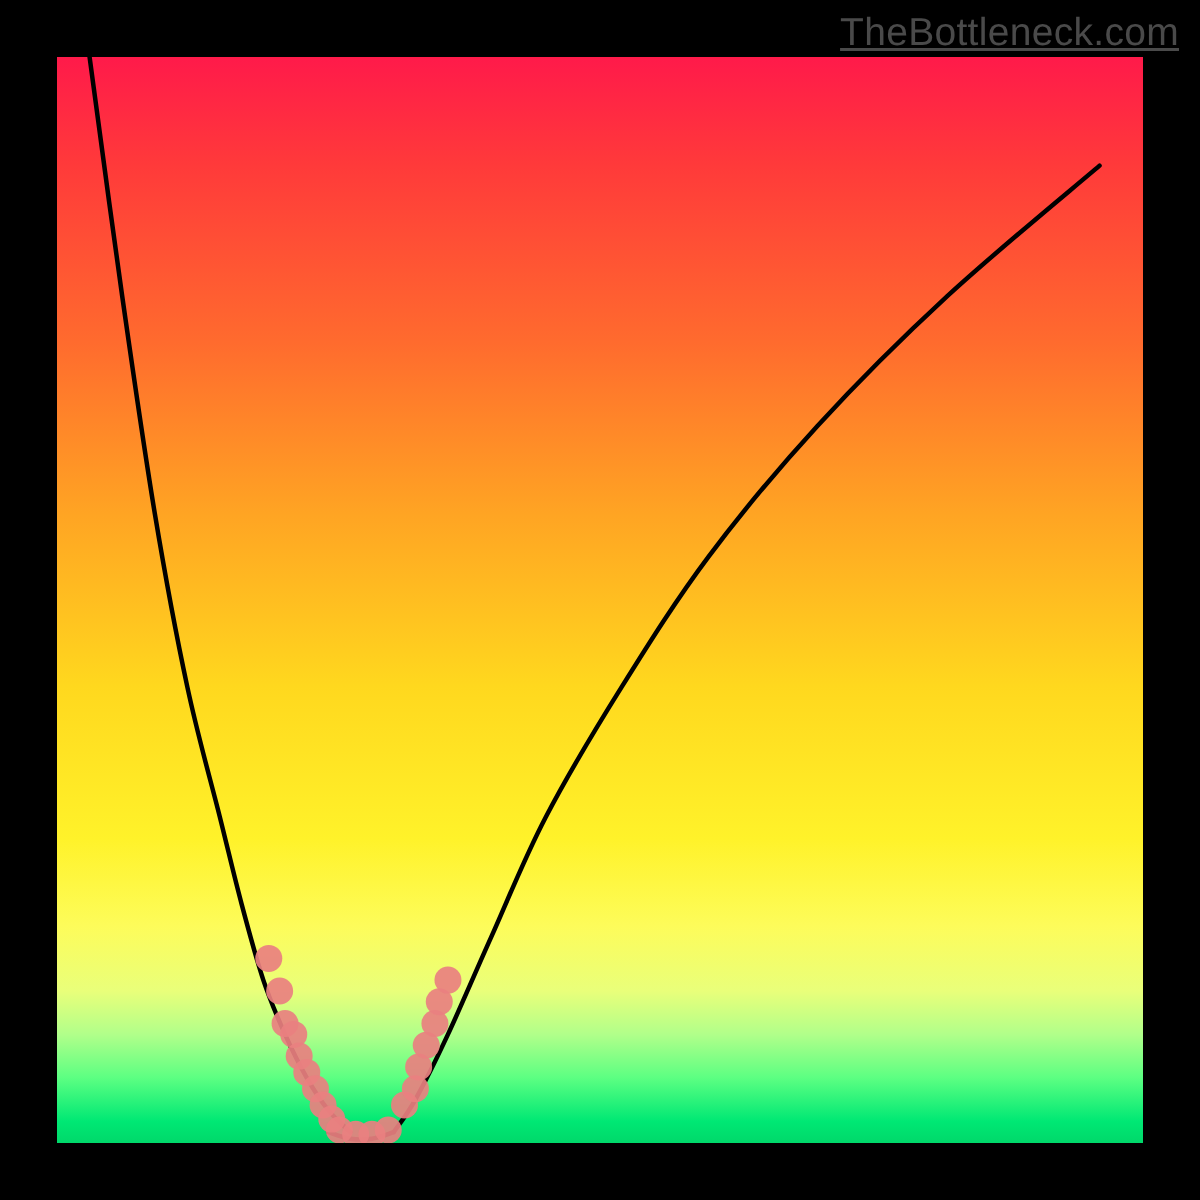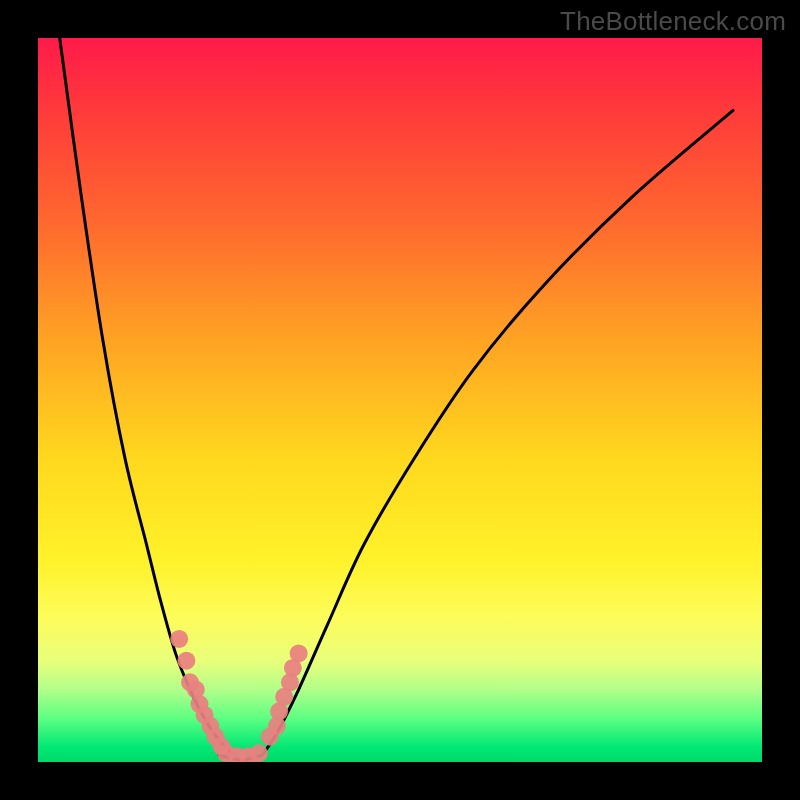--- a/index.html
+++ b/index.html
@@ -42,20 +42,21 @@
   }
   .watermark {
     position: absolute;
     top: 6px;
     right: 14px;
     color: #4a4a4a;
     font-size: 26px;
     font-weight: 500;
     letter-spacing: 0.2px;
     user-select: none;
+    text-decoration: underline;
   }
   svg.curve {
     position: absolute;
     top: 0;
     left: 0;
     width: 724px;
     height: 724px;
   }
 </style>
 </head>

